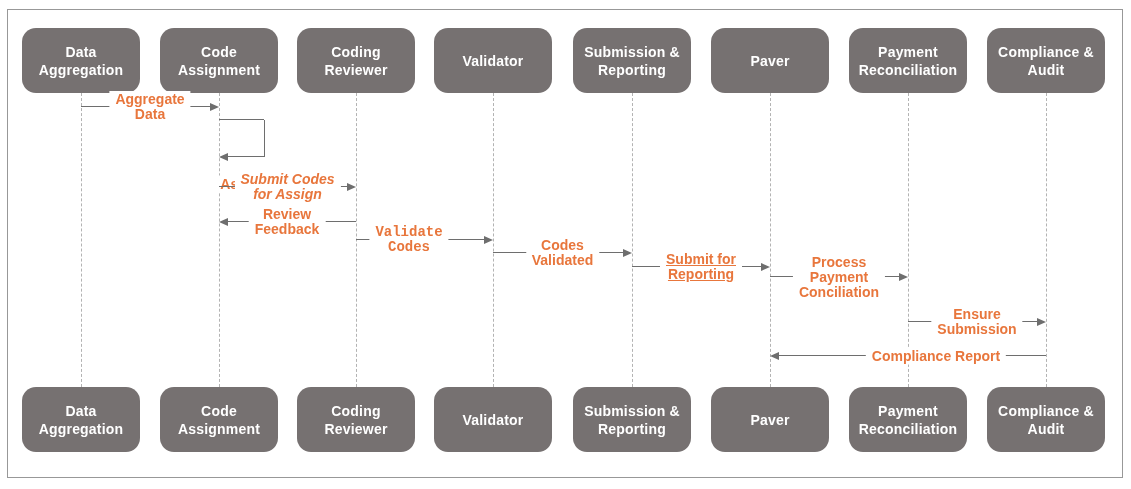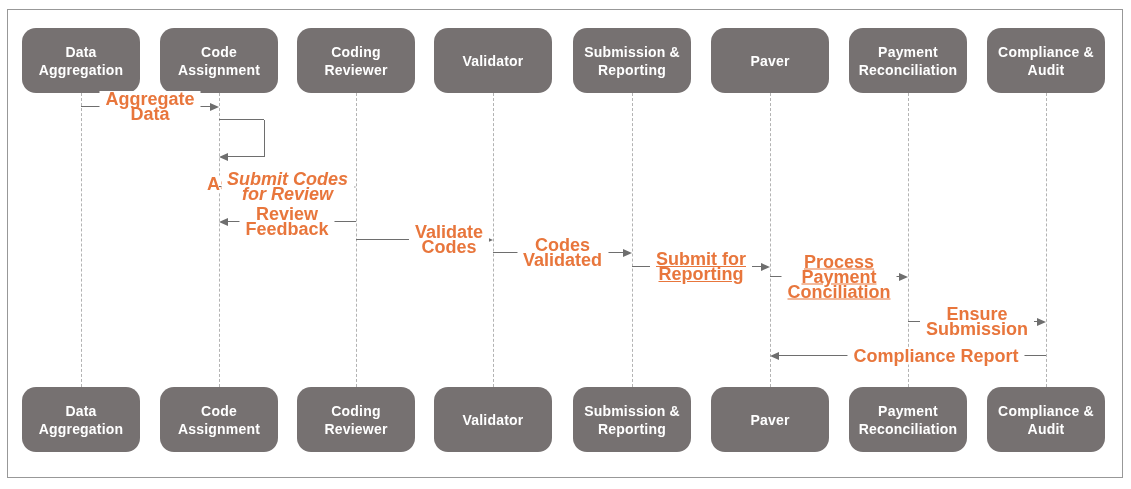--- a/index.html
+++ b/index.html
@@ -57,21 +57,21 @@
     border-top: 4.5px solid transparent;
     border-bottom: 4.5px solid transparent;
     border-right: 9px solid var(--arrow, #6e6e6e);
   }
   .msg-label {
     position: absolute;
     transform: translate(-50%, -50%);
     background: var(--bg, #ffffff);
     color: var(--msg-text, #e8763c);
     font-weight: bold;
-    font-size: 18px;
+    font-size: 14px;
     line-height: 15px;
     text-align: center;
     padding: 1px 6px;
     white-space: nowrap;
   }
 </style>
 </head>
 <body>
 
 <div class="canvas" id="canvas" style="--bg: #ffffff; --frame: #989898; --actor-bg: #767171; --actor-text: #ffffff; --msg-text: #e8763c; --arrow: #6e6e6e; --lifeline: #b3b3b3;">
@@ -148,49 +148,49 @@
       <div class="msg-vline" style="left: 264px; top: 120px; height: 37px;"></div>
       <div class="msg-line" style="left: 228px; top: 156.25px; width: 36px;"></div>
       <div class="arrowhead left" style="left: 219px; top: 152.5px;"></div>
       <div class="msg-label" style="left: 267px; top: 138.5px; margin-top: 45px;">
         <div>Assign Codes</div>
       </div>
       <div class="msg-line" style="left: 219px; top: 186.25px; width: 128px;"></div>
       <div class="arrowhead right" style="left: 347px; top: 182.5px;"></div>
       <div class="msg-label" style="left: 287.5px; top: 187px; font-style: italic;">
         <div>Submit Codes</div>
-        <div>for Review</div>
+        <div>for Assign</div>
       </div>
       <div class="msg-line" style="left: 228px; top: 221.25px; width: 128px;"></div>
       <div class="arrowhead left" style="left: 219px; top: 217.5px;"></div>
       <div class="msg-label" style="left: 287px; top: 222px;">
         <div>Review</div>
         <div>Feedback</div>
       </div>
       <div class="msg-line" style="left: 356px; top: 239.25px; width: 128px;"></div>
       <div class="arrowhead right" style="left: 484px; top: 235.5px;"></div>
-      <div class="msg-label" style="left: 449px; top: 240px;">
+      <div class="msg-label" style="left: 409px; top: 240px; font-family: Liberation Mono, monospace;">
         <div>Validate</div>
         <div>Codes</div>
       </div>
       <div class="msg-line" style="left: 493px; top: 252.25px; width: 130px;"></div>
       <div class="arrowhead right" style="left: 623px; top: 248.5px;"></div>
       <div class="msg-label" style="left: 562.5px; top: 253px;">
         <div>Codes</div>
         <div>Validated</div>
       </div>
       <div class="msg-line" style="left: 632px; top: 266.25px; width: 129px;"></div>
       <div class="arrowhead right" style="left: 761px; top: 262.5px;"></div>
       <div class="msg-label" style="left: 701px; top: 267px; text-decoration: underline;">
         <div>Submit for</div>
         <div>Reporting</div>
       </div>
       <div class="msg-line" style="left: 770px; top: 276.25px; width: 129px;"></div>
       <div class="arrowhead right" style="left: 899px; top: 272.5px;"></div>
-      <div class="msg-label" style="left: 839px; top: 277px; text-decoration: underline;">
+      <div class="msg-label" style="left: 839px; top: 277px;">
         <div>Process</div>
         <div>Payment</div>
         <div>Conciliation</div>
       </div>
       <div class="msg-line" style="left: 908px; top: 321.25px; width: 129px;"></div>
       <div class="arrowhead right" style="left: 1037px; top: 317.5px;"></div>
       <div class="msg-label" style="left: 977px; top: 322px;">
         <div>Ensure</div>
         <div>Submission</div>
       </div>

